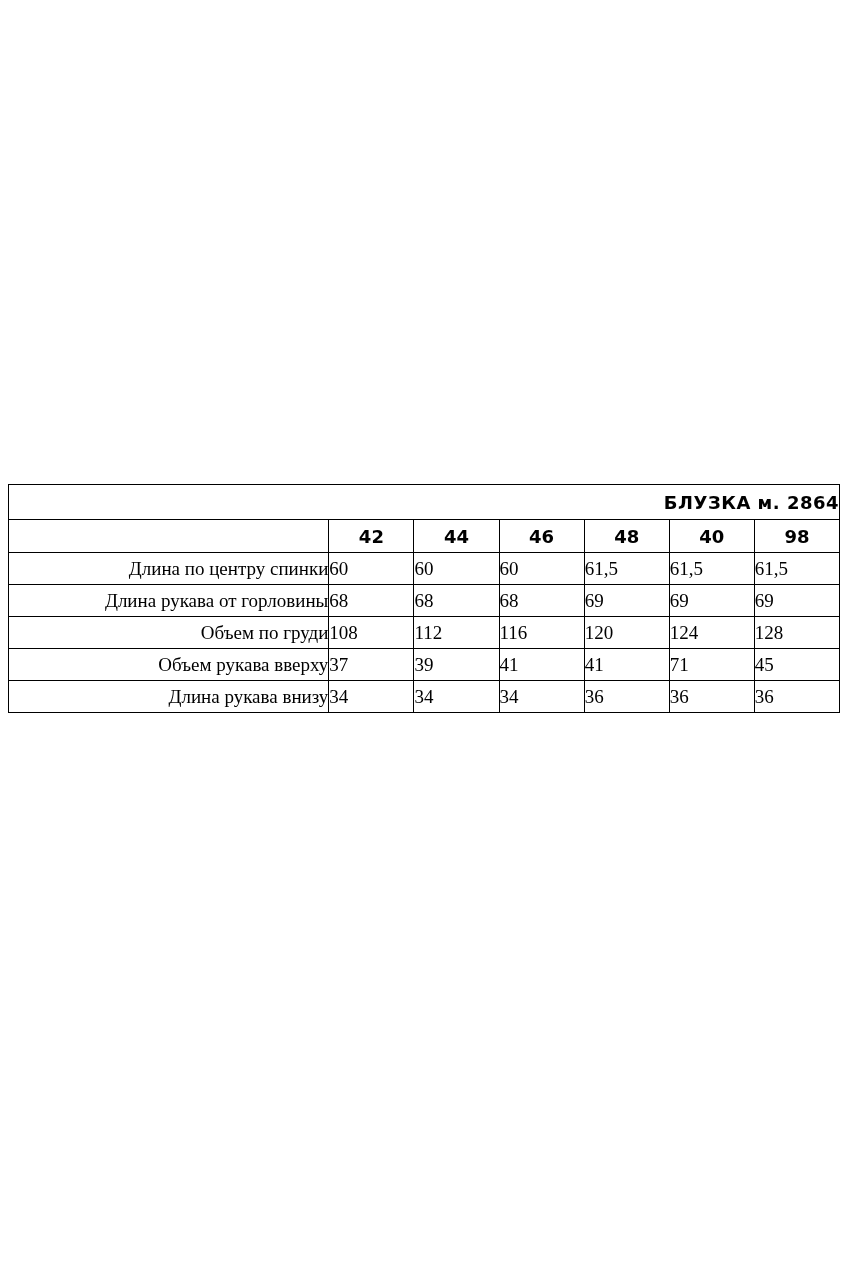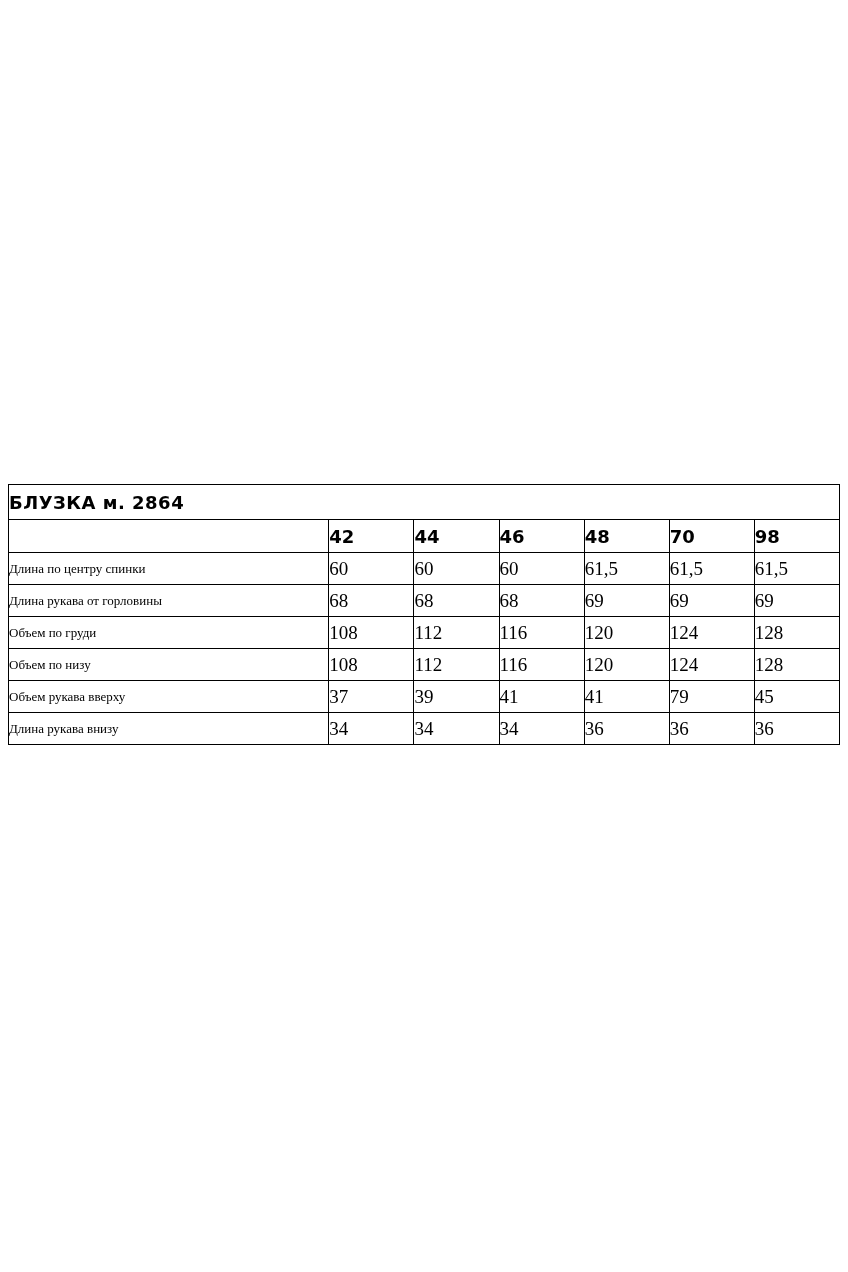--- a/index.html
+++ b/index.html
@@ -32,47 +32,47 @@
 
   table.size-table td {
     border: 1px solid #000000;
     padding: 0;
     vertical-align: middle;
     background: #ffffff;
   }
 
   
   .title-cell {
-    text-align: left;
+    text-align: right;
     font-family: "DejaVu Sans", sans-serif;
     font-weight: bold;
     font-size: 18px;
     letter-spacing: 0.5px;
     height: 34px;
     padding: 2px 0 4px 0;
   }
 
   
   .hdr-blank {
     height: 32px;
   }
   .hdr-size {
-    text-align: left;
+    text-align: center;
     font-family: "DejaVu Sans", sans-serif;
     font-weight: bold;
     font-size: 18px;
     padding-right: 10px;
     height: 32px;
   }
 
   
   .row-label {
-    text-align: left;
+    text-align: right;
     font-family: "Liberation Serif", serif;
-    font-size: 13px;
+    font-size: 19px;
     padding-left: 6px;
     height: 31px;
     white-space: nowrap;
   }
   .row-val {
     text-align: left;
     font-family: "Liberation Serif", serif;
     font-size: 19px;
     padding-right: 10px;
     height: 31px;
@@ -99,21 +99,21 @@
     <tbody>
       <tr>
         <td class="title-cell" colspan="7">БЛУЗКА м. 2864</td>
       </tr>
       <tr>
         <td class="hdr-blank"></td>
         <td class="hdr-size">42</td>
         <td class="hdr-size">44</td>
         <td class="hdr-size">46</td>
         <td class="hdr-size">48</td>
-        <td class="hdr-size">70</td>
+        <td class="hdr-size">40</td>
         <td class="hdr-size">98</td>
       </tr>
 
       <tr>
         <td class="row-label">Длина по центру спинки</td>
         <td class="row-val">60</td>
         <td class="row-val">60</td>
         <td class="row-val">60</td>
         <td class="row-val">61,5</td>
         <td class="row-val">61,5</td>
@@ -134,37 +134,28 @@
         <td class="row-label">Объем по груди</td>
         <td class="row-val">108</td>
         <td class="row-val">112</td>
         <td class="row-val">116</td>
         <td class="row-val">120</td>
         <td class="row-val">124</td>
         <td class="row-val">128</td>
       </tr>
 
 
-      <tr>
-        <td class="row-label">Объем по низу</td>
-        <td class="row-val">108</td>
-        <td class="row-val">112</td>
-        <td class="row-val">116</td>
-        <td class="row-val">120</td>
-        <td class="row-val">124</td>
-        <td class="row-val">128</td>
-      </tr>
 
       <tr>
         <td class="row-label">Объем рукава вверху</td>
         <td class="row-val">37</td>
         <td class="row-val">39</td>
         <td class="row-val">41</td>
         <td class="row-val">41</td>
-        <td class="row-val">79</td>
+        <td class="row-val">71</td>
         <td class="row-val">45</td>
       </tr>
 
       <tr>
         <td class="row-label">Длина рукава внизу</td>
         <td class="row-val">34</td>
         <td class="row-val">34</td>
         <td class="row-val">34</td>
         <td class="row-val">36</td>
         <td class="row-val">36</td>

